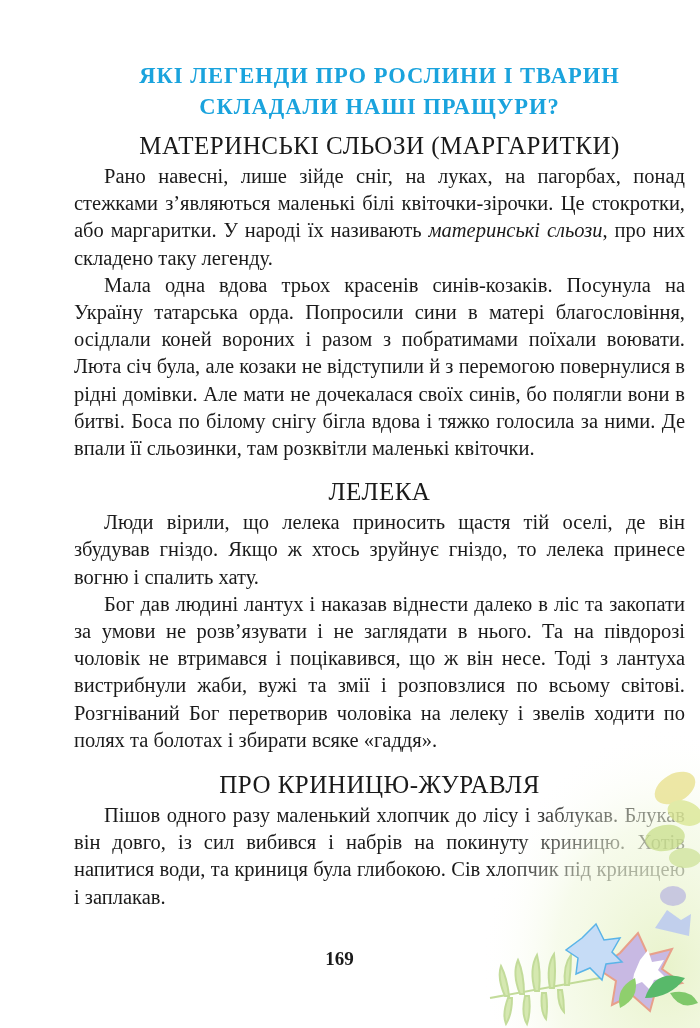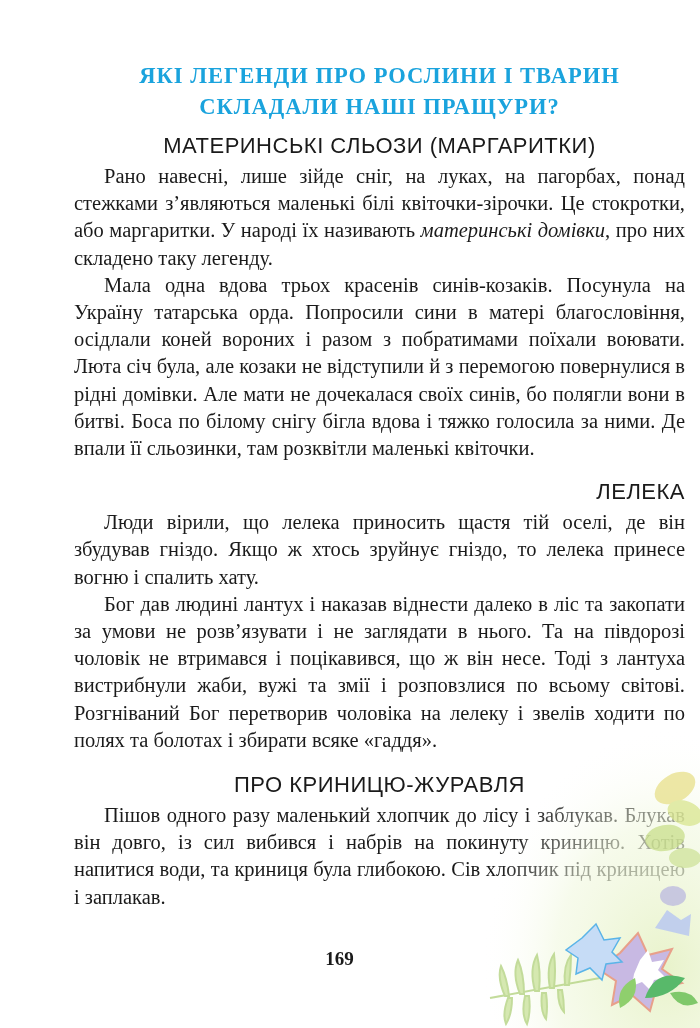--- a/index.html
+++ b/index.html
@@ -10,33 +10,33 @@
       color: #1a1a1a;
     }
     .page { position: absolute; left: 57px; top: 60px; width: 611px; margin-left: 17px; }
     .main-title {
       color: #1aa3dd; font-weight: bold; text-align: center;
       font-size: 23px; line-height: 31px; letter-spacing: 1px;
       font-family: "Liberation Serif", "DejaVu Serif", serif;
       margin: 0 0 10px 0; transform: scaleX(0.98);
     }
     .section-title {
-      text-align: center; font-size: 22px; line-height: 28px;
-      font-family: Liberation Sans, sans-serif;
+      text-align: center; font-size: 25px; line-height: 28px;
+      font-family: Liberation Serif, serif;
       letter-spacing: 0.5px; margin: 0 0 3px 0; font-weight: normal;
     }
     p.para {
       margin: 0; font-size: 20.5px; line-height: 27.2px;
       text-align: justify; text-indent: 30px;
       font-family: "Liberation Serif", "DejaVu Serif", serif;
       hyphens: manual;
     }
     p.para em { font-style: italic; }
     .sec1-title { margin-top: 2px; }
-    .sec2-title { margin-top: 16px; text-align: right; }
+    .sec2-title { margin-top: 16px; }
     .sec3-title { margin-top: 17px; }
     .page-number {
       position: absolute; left: 0; width: 679px; top: 948px;
       text-align: center; font-weight: bold; font-size: 19px;
       font-family: "Liberation Serif", "DejaVu Serif", serif;
     }
     .decor {
       position: absolute; right: 0; bottom: 0; width: 230px; height: 300px;
       pointer-events: none;
     }
@@ -45,21 +45,21 @@
 <body>
 
 <div class="page">
   <h1 class="main-title">
     <span>ЯКІ ЛЕГЕНДИ ПРО РОСЛИНИ І ТВАРИН</span><br>
     <span>СКЛАДАЛИ НАШІ ПРАЩУРИ?</span>
   </h1>
 
   <section>
     <h2 class="section-title sec1-title">МАТЕРИНСЬКІ СЛЬОЗИ (МАРГАРИТКИ)</h2>
-    <p class="para"><span>Рано навесні, лише зійде сніг, на луках, на пагорбах, понад стежками з’являються маленькі білі квіточки-зірочки. Це стокротки, або маргаритки. У народі їх називають </span><em>материнські домівки</em><span>, про них складено таку легенду.</span></p>
+    <p class="para"><span>Рано навесні, лише зійде сніг, на луках, на пагорбах, понад стежками з’являються маленькі білі квіточки-зірочки. Це стокротки, або маргаритки. У народі їх називають </span><em>материнські сльози</em><span>, про них складено таку легенду.</span></p>
     <p class="para">Мала одна вдова трьох красенів синів-козаків. Посунула на Україну татарська орда. Попросили сини в матері благословіння, осідлали коней вороних і разом з побратимами поїхали воювати. Люта січ була, але козаки не відступили й з перемогою повернулися в рідні домівки. Але мати не дочекалася своїх синів, бо полягли вони в битві. Боса по білому снігу бігла вдова і тяжко голосила за ними. Де впали її сльозинки, там розквітли маленькі квіточки.</p>
   </section>
 
   <section>
     <h2 class="section-title sec2-title">ЛЕЛЕКА</h2>
     <p class="para">Люди вірили, що лелека приносить щастя тій оселі, де він збудував гніздо. Якщо ж хтось зруйнує гніздо, то лелека принесе вогню і спалить хату.</p>
     <p class="para">Бог дав людині лантух і наказав віднести далеко в ліс та закопати за умови не розв’язувати і не заглядати в нього. Та на півдорозі чоловік не втримався і поцікавився, що ж він несе. Тоді з лантуха вистрибнули жаби, вужі та змії і розповзлися по всьому світові. Розгніваний Бог перетворив чоловіка на лелеку і звелів ходити по полях та болотах і збирати всяке «гаддя».</p>
   </section>
 
   <section>

